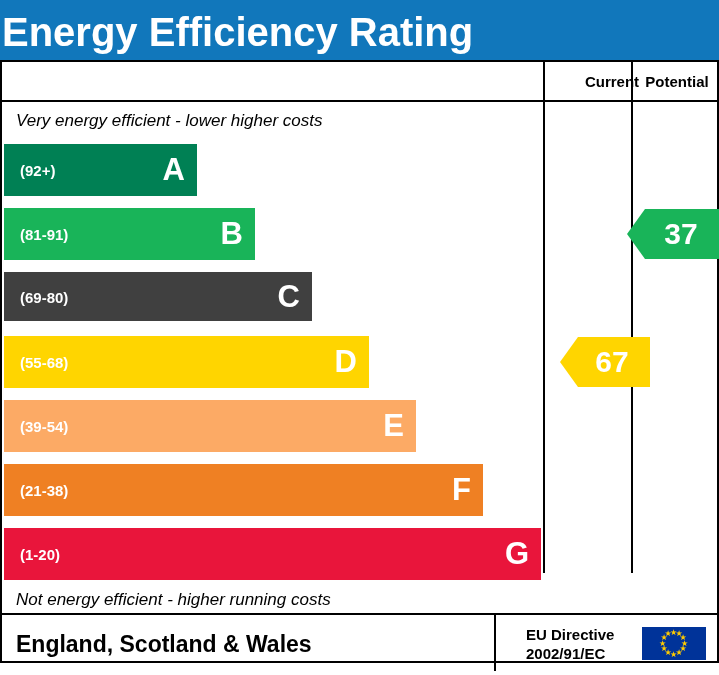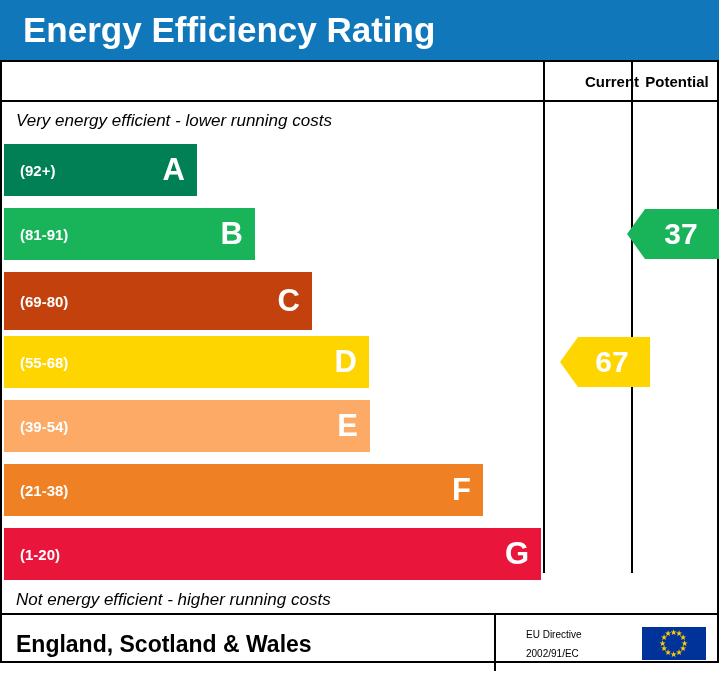--- a/index.html
+++ b/index.html
@@ -1,21 +1,21 @@
 <!DOCTYPE html>
 <html><head>
 <meta charset="utf-8">
 <style>
   html,body{margin:0;padding:0;background:#fff;}
   body{width:719px;height:675px;font-family:"Liberation Sans",sans-serif;}
   #epc{position:relative;width:719px;height:675px;box-sizing:border-box;}
 
   
   .hdr{position:absolute;left:0;top:0;width:719px;height:60px;background:#1177bb;border:1px solid #1177bb;box-sizing:border-box;}
-  .hdr-title{position:absolute;left:22px;top:9px;font-size:35px;font-weight:bold;color:#fff;letter-spacing:0px;}
+  .hdr-title{position:absolute;left:1px;top:9px;font-size:40px;font-weight:bold;color:#fff;letter-spacing:0px;}
 
   
   .body-box{position:absolute;left:0;top:60px;width:719px;height:555px;border:2px solid #000;box-sizing:border-box;background:#fff;}
 
   
   .colhdr{position:absolute;left:0;top:0;width:100%;height:40px;border-bottom:2px solid #000;box-sizing:border-box;}
   .vline{position:absolute;top:0;width:2px;background:#000;}
   .vline.c1{left:541px;height:511px;}
   .vline.c2{left:629px;height:511px;}
   .colhdr-lbl{position:absolute;top:11px;font-size:15px;font-weight:bold;color:#000;text-align:center;}
@@ -35,21 +35,21 @@
 
   
   .arrow{position:absolute;height:50px;display:flex;align-items:center;justify-content:center;color:#fff;font-size:30px;font-weight:bold;}
   .arrow .tip{position:absolute;left:-18px;top:0;width:0;height:0;border-top:25px solid transparent;border-bottom:25px solid transparent;}
   .arrow .val{position:relative;z-index:2;padding-right:4px;}
 
   
   .footer{position:absolute;left:0;top:615px;width:719px;height:48px;border:2px solid #000;border-top:0;box-sizing:border-box;background:#fff;}
   .footer-title{position:absolute;left:14px;top:16px;font-size:23px;font-weight:bold;color:#000;}
   .footer-sep{position:absolute;left:492px;top:0;width:2px;height:56px;background:#000;}
-  .eu-text{position:absolute;left:524px;top:10px;font-size:10px;font-weight:normal;color:#000;line-height:19px;text-align:left;}
+  .eu-text{position:absolute;left:524px;top:10px;font-size:15px;font-weight:bold;color:#000;line-height:19px;text-align:left;}
   .eu-flag{position:absolute;left:640px;top:12px;width:64px;height:33px;background:#003399;}
   .eu-star{position:absolute;color:#ffcc00;font-size:8px;line-height:8px;}
 </style>
 </head>
 <body>
 
 <div id="epc">
 
   <div class="hdr">
     <div class="hdr-title">Energy Efficiency Rating</div>
@@ -58,41 +58,41 @@
   <div class="body-box">
 
     <div class="colhdr">
       <div class="colhdr-lbl cur">Current</div>
       <div class="colhdr-lbl pot">Potential</div>
     </div>
 
     <div class="vline c1"></div>
     <div class="vline c2"></div>
 
-    <div class="cap top">Very energy efficient - lower running costs</div>
+    <div class="cap top">Very energy efficient - lower higher costs</div>
     <div class="cap bot">Not energy efficient - higher running costs</div>
 
     <div class="bars" id="bars">
         <div class="bar" style="top: 2px; width: 193px; height: 52px; background: rgb(0, 128, 84);">
           <span class="range">(92+)</span>
           <span class="letter">A</span>
         </div>
         <div class="bar" style="top: 66px; width: 251px; height: 52px; background: rgb(25, 180, 89); text-decoration: underline;">
           <span class="range">(81-91)</span>
           <span class="letter">B</span>
         </div>
-        <div class="bar" style="top: 130px; width: 308px; height: 58px; background: #c2410c;">
+        <div class="bar" style="top: 130px; width: 308px; height: 49px; background: #404040;">
           <span class="range" style="color: rgb(255, 255, 255);">(69-80)</span>
           <span class="letter">C</span>
         </div>
         <div class="bar" style="top: 194px; width: 365px; height: 52px; background: rgb(255, 213, 0); padding-left: 8px;">
           <span class="range" style="color: rgb(255, 255, 255);">(55-68)</span>
           <span class="letter">D</span>
         </div>
-        <div class="bar" style="top: 258px; width: 366px; height: 52px; background: rgb(252, 170, 101);">
+        <div class="bar" style="top: 258px; width: 412px; height: 52px; background: rgb(252, 170, 101);">
           <span class="range" style="color: rgb(255, 255, 255);">(39-54)</span>
           <span class="letter">E</span>
         </div>
         <div class="bar" style="top: 322px; width: 479px; height: 52px; background: rgb(239, 128, 35);">
           <span class="range">(21-38)</span>
           <span class="letter">F</span>
         </div>
         <div class="bar" style="top: 386px; width: 537px; height: 52px; background: rgb(233, 21, 59);">
           <span class="range">(1-20)</span>
           <span class="letter">G</span>

